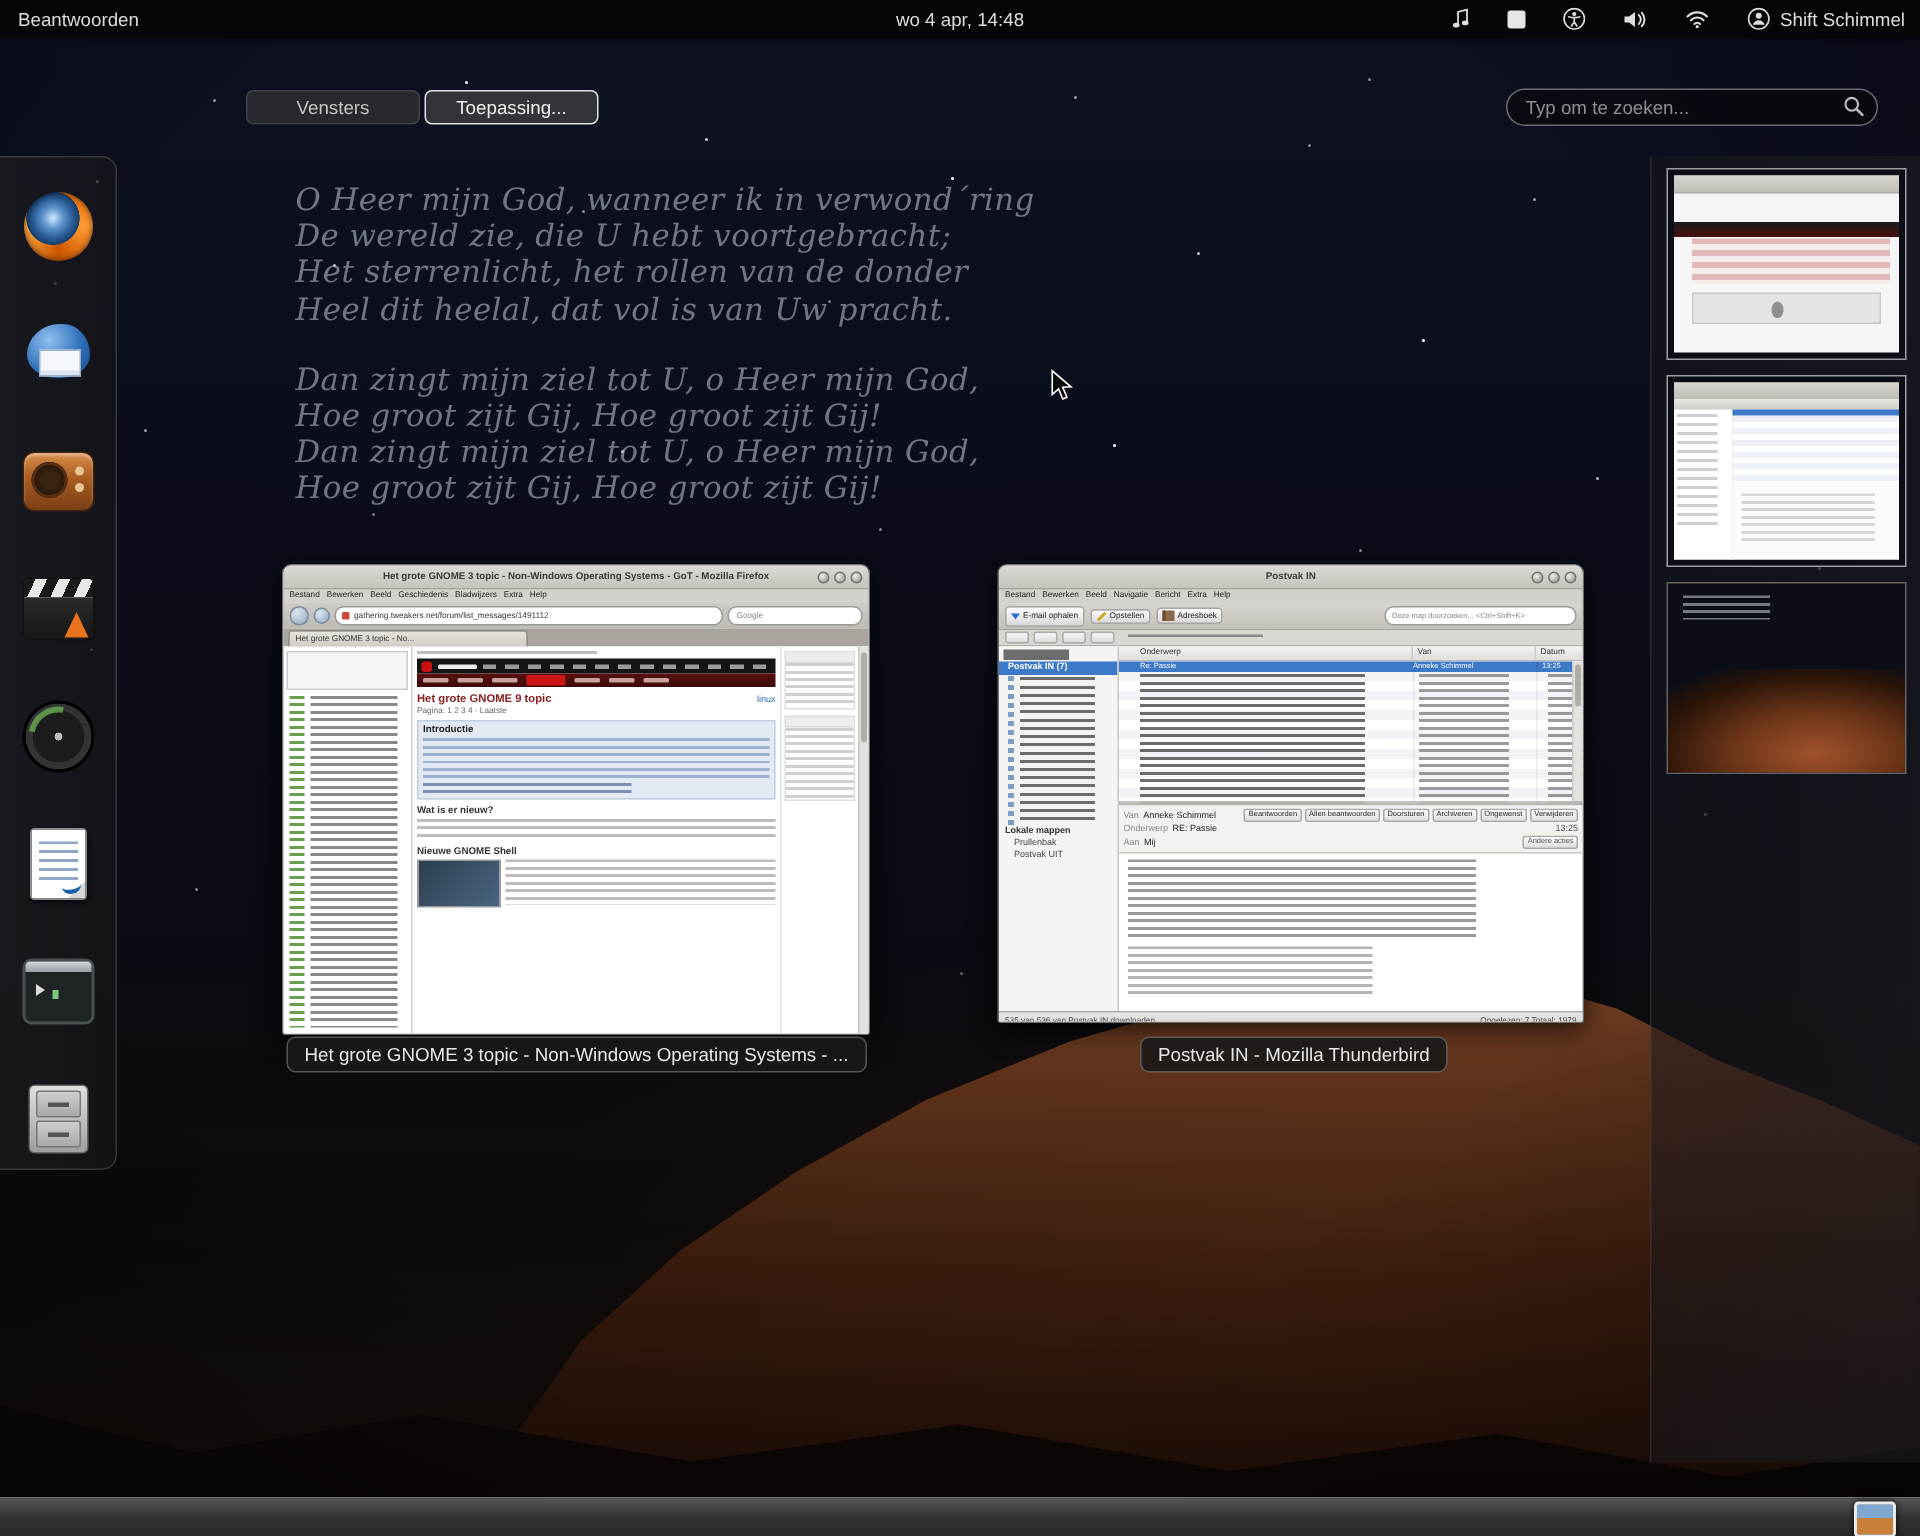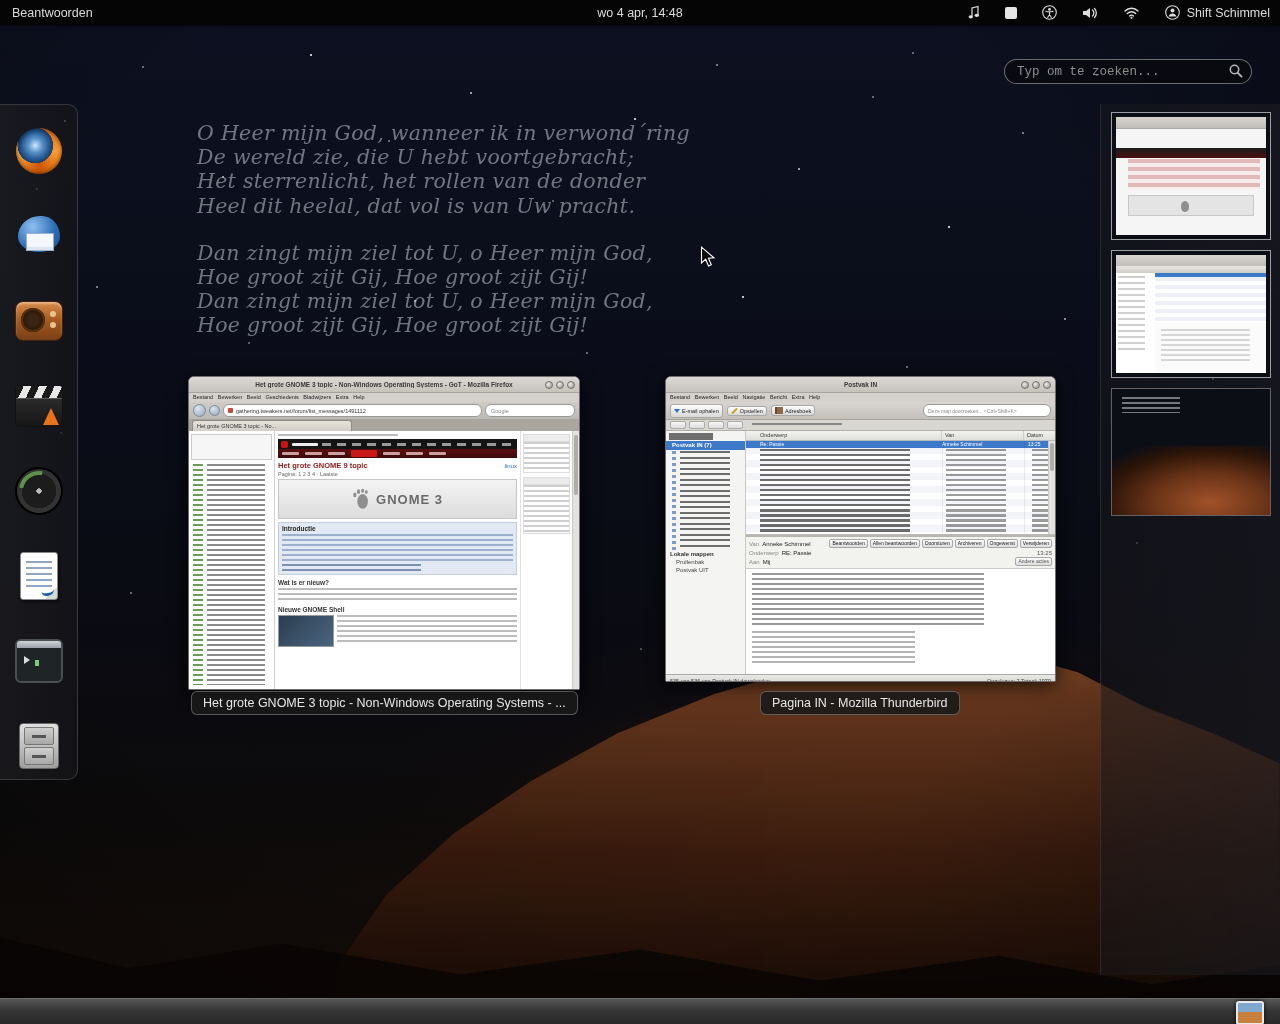--- a/index.html
+++ b/index.html
@@ -46,21 +46,21 @@
 
   
   .view-tabs{position:absolute;left:164px;top:60px;display:flex;gap:3px;z-index:40;}
   .vtab{height:23px;min-width:116px;box-sizing:border-box;display:flex;align-items:center;justify-content:center;
         font-size:12.5px;color:#c4c4c4;background:rgba(58,58,58,.6);border:1px solid rgba(255,255,255,.12);
         border-radius:5px;padding:0 10px;cursor:pointer;}
   .vtab.active{border-color:rgba(255,255,255,.85);color:#efefef;background:rgba(72,72,72,.65);}
   .search-wrap{position:absolute;left:1004px;top:59px;width:248px;height:25px;z-index:40;}
   .search{width:100%;height:100%;box-sizing:border-box;border-radius:13px;background:rgba(8,8,8,.55);
           border:1px solid rgba(255,255,255,.4);color:#fdba74;font-size:12.5px;padding:0 30px 0 12px;
-          font-family:Liberation Mono, monospace;outline:none;}
+          font-family:Liberation Sans, sans-serif;outline:none;}
   .search::placeholder{color:#8f8f8f;}
   .search-ico{position:absolute;right:8px;top:4px;}
 
   
   .dash{position:absolute;left:0;top:104px;width:78px;height:676px;box-sizing:border-box;z-index:30;
         background:linear-gradient(to right,rgba(30,30,34,.75),rgba(22,22,26,.75));
         border:1px solid rgba(255,255,255,.14);border-left:none;border-radius:0 10px 10px 0;
         display:flex;flex-direction:column;align-items:center;padding-top:22px;gap:37px;}
   .dash-item{width:48px;height:48px;position:relative;display:flex;align-items:center;justify-content:center;cursor:pointer;}
 
@@ -353,30 +353,20 @@
             <span class="hot"></span>
           <span class="itm"></span>
             <span class="itm"></span>
           <span class="itm"></span>
         </div>
         <div class="pg-head">
           <span class="pg-title">Het grote GNOME 9 topic</span>
           <span class="pg-tag">linux</span>
         </div>
         <div class="pg-pager">Pagina: 1 2 3 4 · Laatste</div>
-        <div class="gn-banner">
-          <svg width="18" height="24" viewBox="0 0 22 26">
-            <ellipse cx="13" cy="16" rx="6.5" ry="9" fill="#8f8f8f"></ellipse>
-            <ellipse cx="3.5" cy="8" rx="2" ry="3" fill="#8f8f8f"></ellipse>
-            <ellipse cx="8" cy="4" rx="2" ry="3" fill="#8f8f8f"></ellipse>
-            <ellipse cx="13" cy="3" rx="1.8" ry="2.6" fill="#8f8f8f"></ellipse>
-            <ellipse cx="17.5" cy="4.5" rx="1.6" ry="2.4" fill="#8f8f8f"></ellipse>
-          </svg>
-          <span class="gn-text">GNOME 3</span>
-        </div>
         <div class="intro">
           <div class="intro-h">Introductie</div>
           <div class="sk" style="--skc:#9db0d0;height:30px;"></div>
           <div class="sk" style="--skc:#7d90b5;height:8px;width:60%;"></div>
         </div>
         <div class="sec-h">Wat is er nieuw?</div>
         <div class="sk" style="height:14px;margin-top:2px;"></div>
         <div class="sec-h">Nieuwe GNOME Shell</div>
         <div class="shellrow">
           <div class="shot"></div>
@@ -485,21 +475,21 @@
             <div class="sk" style="--skc:#b5b5b5;height:34px;width:55%;margin-top:6px;"></div>
           </div>
         </div>
       </div>
     </div>
     <div class="statusbar">
       <span>535 van 536 van Postvak IN downloaden</span>
       <span>Ongelezen: 7   Totaal: 1979</span>
     </div>
   </div>
-  <div class="win-label" style="left:760px;top:691px;">Pagina IN - Mozilla Thunderbird</div>
+  <div class="win-label" style="left:760px;top:691px;">Postvak IN - Mozilla Thunderbird</div>
 
   <div class="dash">
     <div class="dash-item">
         <div class="ic-fx"></div>
       </div>
     <div class="dash-item">
         <div class="ic-tb"></div>
       </div>
     <div class="dash-item">
         <div class="ic-radio"></div>
@@ -514,20 +504,24 @@
         <div class="ic-writer"></div>
       </div>
     <div class="dash-item">
         <div class="ic-term"></div>
       </div>
     <div class="dash-item">
         <div class="ic-files"></div>
       </div>
   </div>
 
+  <div class="view-tabs">
+    <div class="vtab">Vensters</div>
+    <div class="vtab active">Toepassing...</div>
+  </div>
   <div class="search-wrap">
     <input class="search" type="text" placeholder="Typ om te zoeken..." style="">
     <svg class="search-ico" width="16" height="16" viewBox="0 0 16 16">
       <circle cx="6.5" cy="6.5" r="4.2" fill="none" stroke="#b8b8b8" stroke-width="1.5"></circle>
       <line x1="9.8" y1="9.8" x2="13.6" y2="13.6" stroke="#b8b8b8" stroke-width="1.8" stroke-linecap="round"></line>
     </svg>
   </div>
 
   <div class="top-bar">
     <div class="activities">Beantwoorden</div>

